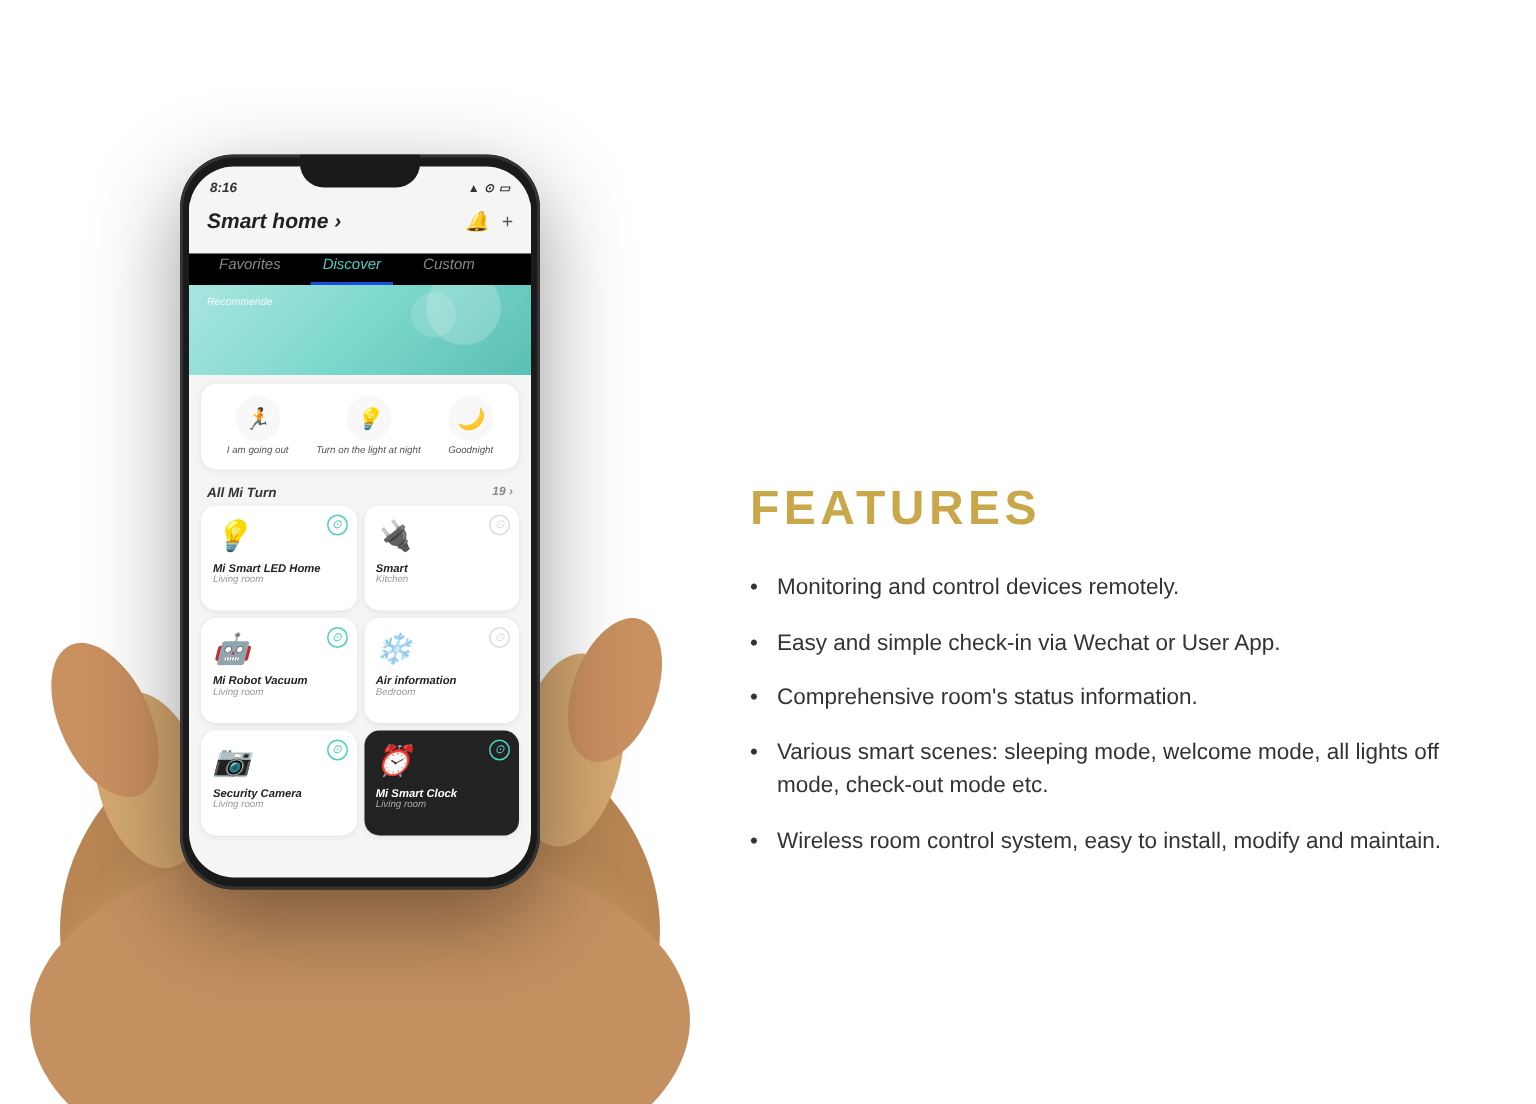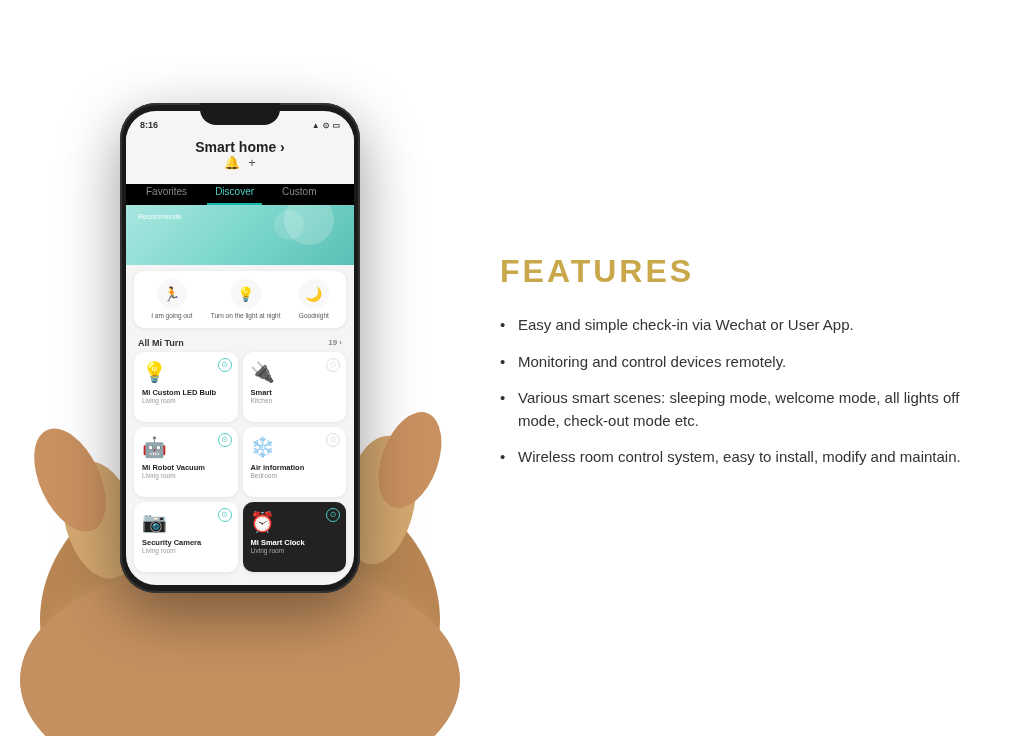--- a/index.html
+++ b/index.html
@@ -26,20 +26,21 @@
     .phone {
       position: relative;
       width: 240px;
       height: 490px;
       background: #1a1a1a;
       border-radius: 36px;
       box-shadow: 0 20px 60px rgba(0,0,0,0.4), inset 0 0 0 2px #333;
       z-index: 10;
       margin-top: -60px;
       overflow: hidden;
+      font-style: italic;
     }
 
     .phone-screen {
       position: absolute;
       top: 8px;
       left: 6px;
       right: 6px;
       bottom: 8px;
       background: #f5f5f5;
       border-radius: 30px;
@@ -82,21 +83,20 @@
     .app-header {
       padding: 4px 12px 6px;
       background: #f5f5f5;
     }
 
     .app-title-row {
       display: flex;
       justify-content: space-between;
       align-items: center;
       margin-bottom: 8px;
-      flex-direction: column;
     }
 
     .app-title {
       font-size: 14px;
       font-weight: 600;
       color: #222;
     }
 
     .header-icons {
       display: flex;
@@ -115,21 +115,21 @@
 
     .tab {
       font-size: 10px;
       padding: 2px 8px 6px;
       color: #888;
       font-weight: 500;
     }
 
     .tab.active {
       color: #4ecdc4;
-      border-bottom: 2px solid #14b8a6;
+      border-bottom: 2px solid #1d4ed8;
     }
 
     
     .hero-section {
       background: linear-gradient(135deg, #a8e6e0 0%, #7dd8cc 50%, #5bbfb5 100%);
       padding: 8px 12px;
       position: relative;
       height: 60px;
       overflow: hidden;
     }
@@ -266,21 +266,21 @@
       color: #999;
     }
 
     
     .right-section {
       flex: 1;
       padding: 40px 40px 40px 20px;
       height: 516px;
       display: flex;
       flex-direction: column;
-      justify-content: center;
+      justify-content: flex-end;
     }
 
     .features-title {
       font-size: 32px;
       font-weight: 700;
       color: #c9a84c;
       letter-spacing: 3px;
       margin-bottom: 24px;
       font-variant: small-caps;
     }
@@ -402,21 +402,21 @@
         <div class="section-header">
           <span>All Mi Turn</span>
           <span class="section-count">19 ›</span>
         </div>
 
         <div class="devices-grid">
 
           <div class="device-card">
             <div class="device-toggle">⊙</div>
             <span class="device-icon">💡</span>
-            <div class="device-name">Mi Custom LED Bulb</div>
+            <div class="device-name">Mi Smart LED Home</div>
             <div class="device-location">Living room</div>
           </div>
 
           <div class="device-card">
             <div class="device-toggle" style="border-color:#ddd;color:#ddd;">⊙</div>
             <span class="device-icon">🔌</span>
             <div class="device-name">Smart</div>
             <div class="device-location">Kitchen</div>
           </div>
 
@@ -452,24 +452,27 @@
 
       </div>
     </div>
   </div>
 </div>
 
 <div class="right-section">
   <h1 class="features-title">FEATURES</h1>
   <ul class="features-list">
     <li>
+      <span>Monitoring and control devices remotely.</span>
+    </li>
+    <li>
       <span>Easy and simple check-in via Wechat or User App.</span>
     </li>
     <li>
-      <span>Monitoring and control devices remotely.</span>
+      <span>Comprehensive room's status information.</span>
     </li>
     <li>
       <span>Various smart scenes: sleeping mode, welcome mode, all lights off mode, check-out mode etc.</span>
     </li>
     <li>
       <span> Wireless room control system, easy to install, modify and maintain.</span>
     </li>
   </ul>
 </div>
 

